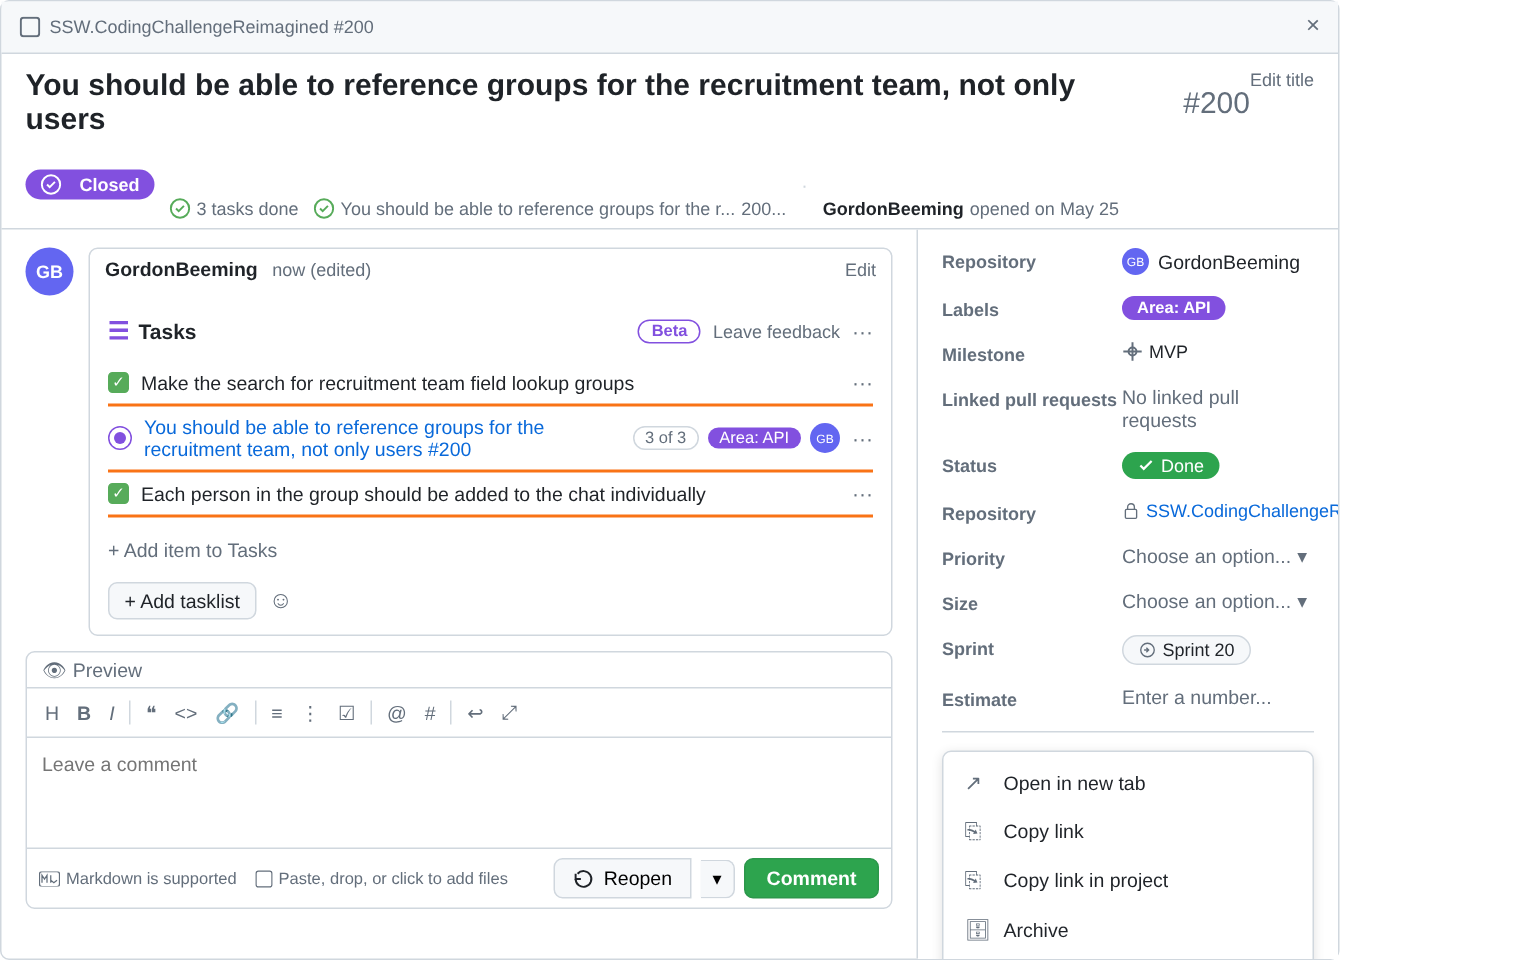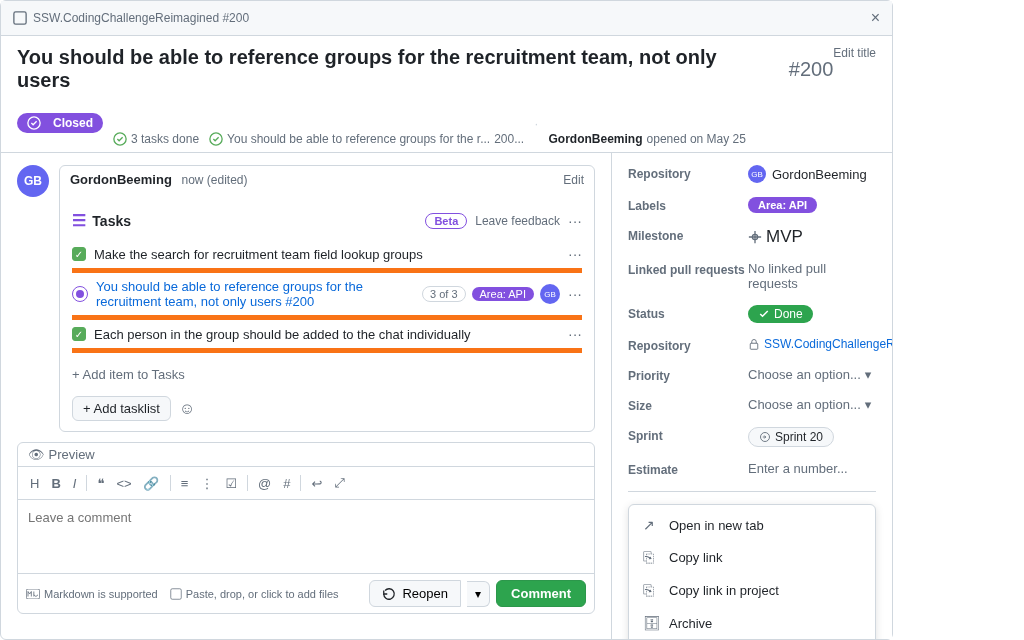--- a/index.html
+++ b/index.html
@@ -34,21 +34,21 @@
     
     .tasks-section { padding: 10px 12px; }
     .tasks-header { display: flex; align-items: center; justify-content: space-between; margin-bottom: 10px; }
     .tasks-title { display: flex; align-items: center; gap: 6px; font-weight: 600; font-size: 14px; }
     .tasks-title-icon { color: #8250df; font-size: 16px; }
     .tasks-header-right { display: flex; align-items: center; gap: 8px; }
     .beta-badge { background: #fff; border: 1px solid #8250df; color: #8250df; border-radius: 20px; padding: 1px 8px; font-size: 11px; font-weight: 600; }
     .give-feedback-btn { font-size: 12px; color: #636e7b; cursor: pointer; background: none; border: none; }
     .three-dots { color: #636e7b; cursor: pointer; background: none; border: none; font-size: 14px; }
     
-    .task-item { display: flex; align-items: center; gap: 8px; padding: 6px 0; border-bottom: 5px solid #f97316; }
+    .task-item { display: flex; align-items: center; gap: 8px; padding: 6px 0; border-bottom: 2px solid #f97316; }
     .task-item:last-child { border-bottom: none; }
     .task-checkbox { width: 14px; height: 14px; border: 1.5px solid #57ab5a; border-radius: 3px; background: #fff; display: flex; align-items: center; justify-content: center; flex-shrink: 0; }
     .task-checkbox.checked { background: #57ab5a; }
     .task-checkbox.checked::after { content: '✓'; color: #fff; font-size: 10px; }
     .task-checkbox.circle-checked { border-color: #8250df; border-radius: 50%; width: 16px; height: 16px; background: #fff; display: flex; align-items: center; justify-content: center; }
     .task-checkbox.circle-checked::after { content: ''; width: 8px; height: 8px; background: #8250df; border-radius: 50%; }
     .task-text { flex: 1; font-size: 13px; color: #1f2328; }
     .task-text.linked { color: #0969da; }
     .task-badges { display: flex; align-items: center; gap: 6px; }
     .task-count { font-size: 11px; color: #636e7b; border: 1px solid #d0d7de; border-radius: 20px; padding: 1px 7px; }
@@ -77,21 +77,21 @@
     .reopen-arrow { background: #f6f8fa; border: 1px solid #d0d7de; border-left: none; border-radius: 0 6px 6px 0; padding: 5px 8px; font-size: 12px; cursor: pointer; }
     .comment-btn { background: #2da44e; color: #fff; border: 1px solid #2c974b; border-radius: 6px; padding: 5px 14px; font-size: 13px; font-weight: 600; cursor: pointer; }
     
     .right-panel { width: 280px; padding: 12px 16px; overflow-y: auto; background: #fff; position: relative; }
     
     .sidebar-row { display: flex; align-items: flex-start; margin-bottom: 14px; }
     .sidebar-label { width: 120px; font-size: 12px; font-weight: 600; color: #636e7b; flex-shrink: 0; padding-top: 2px; }
     .sidebar-value { flex: 1; font-size: 13px; color: #1f2328; display: flex; align-items: center; gap: 6px; flex-wrap: wrap; }
     .sidebar-value .small-avatar { width: 18px; height: 18px; border-radius: 50%; background: #6366f1; display: inline-flex; align-items: center; justify-content: center; color: #fff; font-size: 8px; }
     .label-tag { background: #8250df; color: #fff; border-radius: 20px; padding: 2px 10px; font-size: 11px; font-weight: 600; }
-    .milestone-tag { display: flex; align-items: center; gap: 4px; font-size: 17px; }
+    .milestone-tag { display: flex; align-items: center; gap: 4px; font-size: 12px; }
     .done-badge { background: #2da44e; color: #fff; border-radius: 20px; padding: 2px 10px; font-size: 12px; display: flex; align-items: center; gap: 4px; }
     .repo-link { color: #0969da; font-size: 12px; display: flex; align-items: center; gap: 4px; cursor: pointer; }
     .sprint-tag { background: #f6f8fa; border: 1px solid #d0d7de; border-radius: 20px; padding: 2px 10px; font-size: 12px; display: flex; align-items: center; gap: 4px; }
     .option-select { color: #636e7b; font-size: 13px; display: flex; align-items: center; gap: 4px; cursor: pointer; }
     .gray-text { color: #636e7b; font-size: 13px; }
     
     .sidebar-divider { border: none; border-top: 1px solid #d0d7de; margin: 8px 0 12px; }
     
     .action-menu { background: #fff; border: 1px solid #d0d7de; border-radius: 6px; box-shadow: 0 2px 8px rgba(0,0,0,0.12); padding: 4px 0; }
     .action-item { display: flex; align-items: center; gap: 10px; padding: 8px 14px; font-size: 13px; color: #1f2328; cursor: pointer; }

